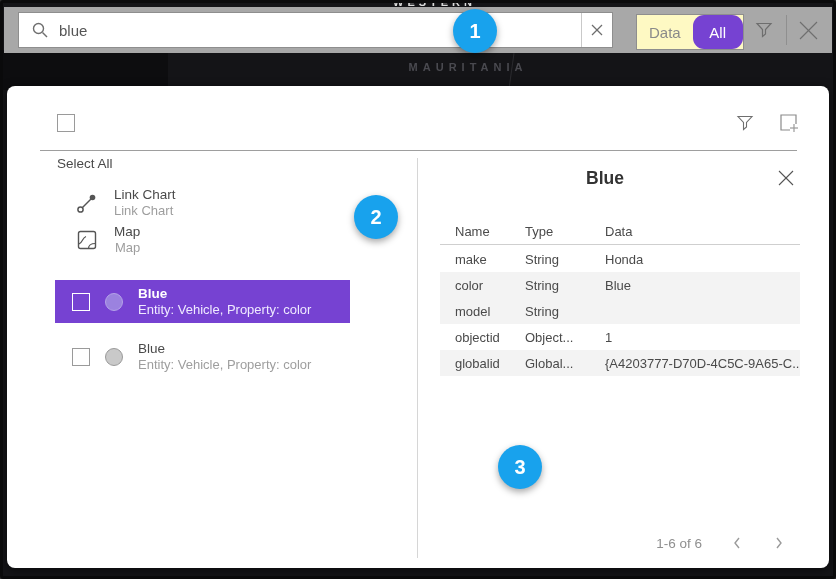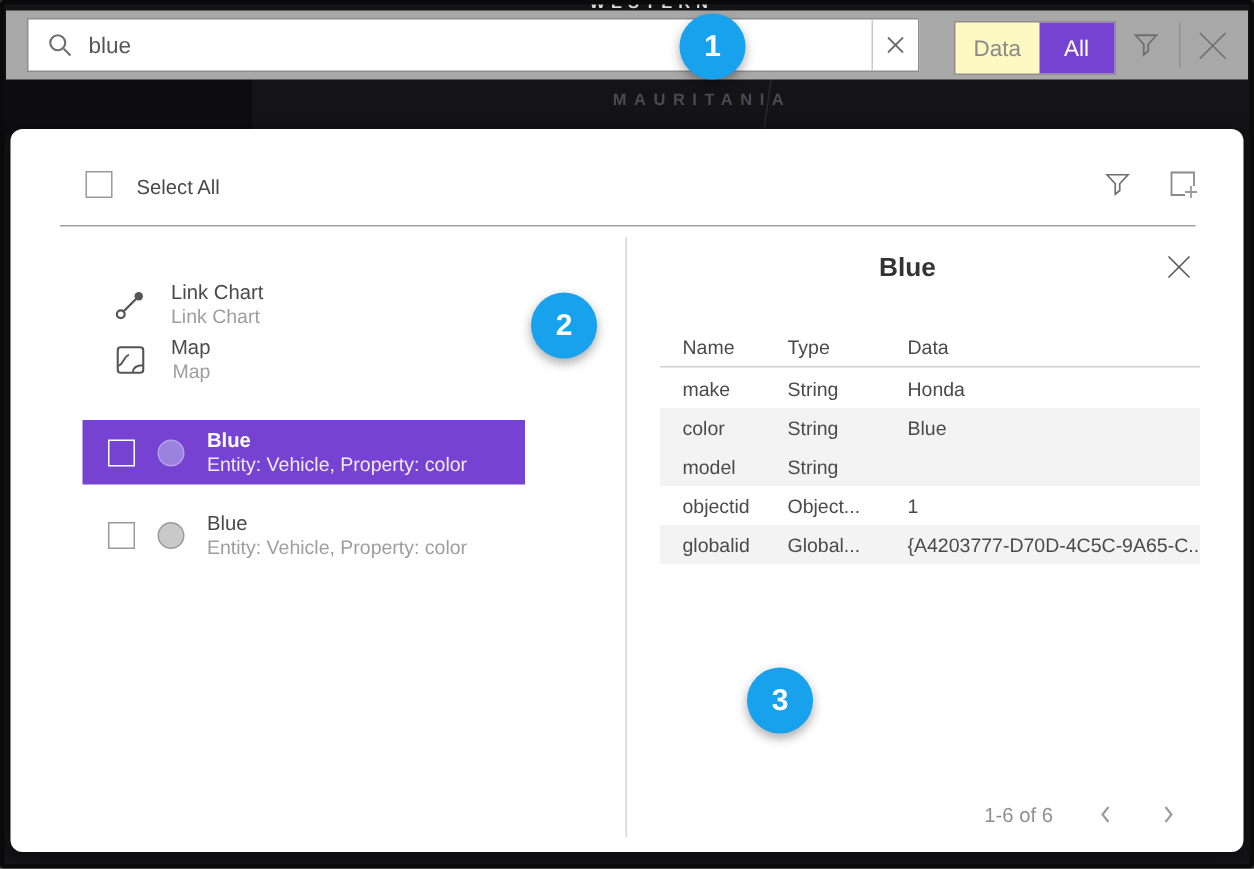--- a/index.html
+++ b/index.html
@@ -20,29 +20,29 @@
           display:flex;align-items:center;}
   .search-box{position:absolute;left:14px;top:5px;width:595px;height:36px;background:#fff;
               border:1px solid #8e8e8e;display:flex;align-items:center;}
   .search-box .mag{padding:0 8px 0 12px;display:flex;}
   .search-box input{flex:1;border:none;outline:none;font-size:15px;color:#555;background:transparent;}
   .clear-seg{width:31px;height:100%;border-left:1px solid #c9c9c9;display:flex;align-items:center;
              justify-content:center;cursor:pointer;}
   .toggle{position:absolute;left:632px;top:7px;height:36px;display:flex;border:1px solid #8e8e8e;background:#fef9c3;}
   .toggle .seg{min-width:50px;padding:0 12px;display:flex;align-items:center;justify-content:center;
                font-size:15px;color:#8a8a8a;cursor:pointer;}
-  .toggle .seg.active{background:var(--accent-purple,#7642d2);color:#fff;}
+  .toggle .seg.active{background:var(--accent-purple,#7642d2);color:#fff;border-radius:11px;}
   .bar-filter{position:absolute;left:751px;top:14px;cursor:pointer;}
   .bar-divider{position:absolute;left:782px;top:8px;width:1px;height:30px;background:#8f8f8f;}
   .bar-close{position:absolute;left:793px;top:12px;cursor:pointer;}
   
   .modal{position:absolute;left:4px;top:83px;width:822px;height:482px;background:#fff;border-radius:8px;
          box-shadow:0 2px 10px rgba(0,0,0,.55);z-index:3;}
   .checkbox{width:18px;height:18px;border:1px solid #9a9a9a;background:#fff;flex:none;cursor:pointer;}
-  .select-all{position:absolute;left:50px;top:28px;display:flex;align-items:flex-end;gap:16px;}
+  .select-all{position:absolute;left:50px;top:28px;display:flex;align-items:flex-start;gap:24px;flex-direction:column;}
   .select-all .lbl{font-size:13.5px;color:#4a4a4a;}
   .hdr-icons{position:absolute;right:30px;top:26px;display:flex;gap:24px;align-items:center;}
   .hdr-icons .ic{cursor:pointer;display:flex;}
   .hdr-divider{position:absolute;left:33px;top:64px;width:757px;height:1px;background:#9e9e9e;}
   .v-divider{position:absolute;left:410px;top:72px;width:1px;height:400px;background:#d6d6d6;}
   
   .result-app{position:absolute;left:69px;display:flex;gap:16px;align-items:center;height:44px;cursor:pointer;}
   .result-app .icon{width:22px;height:22px;flex:none;}
   .rtitle{font-size:13.5px;color:#4a4a4a;line-height:16px;}
   .rsub{font-size:13px;color:#9e9e9e;line-height:16px;}

